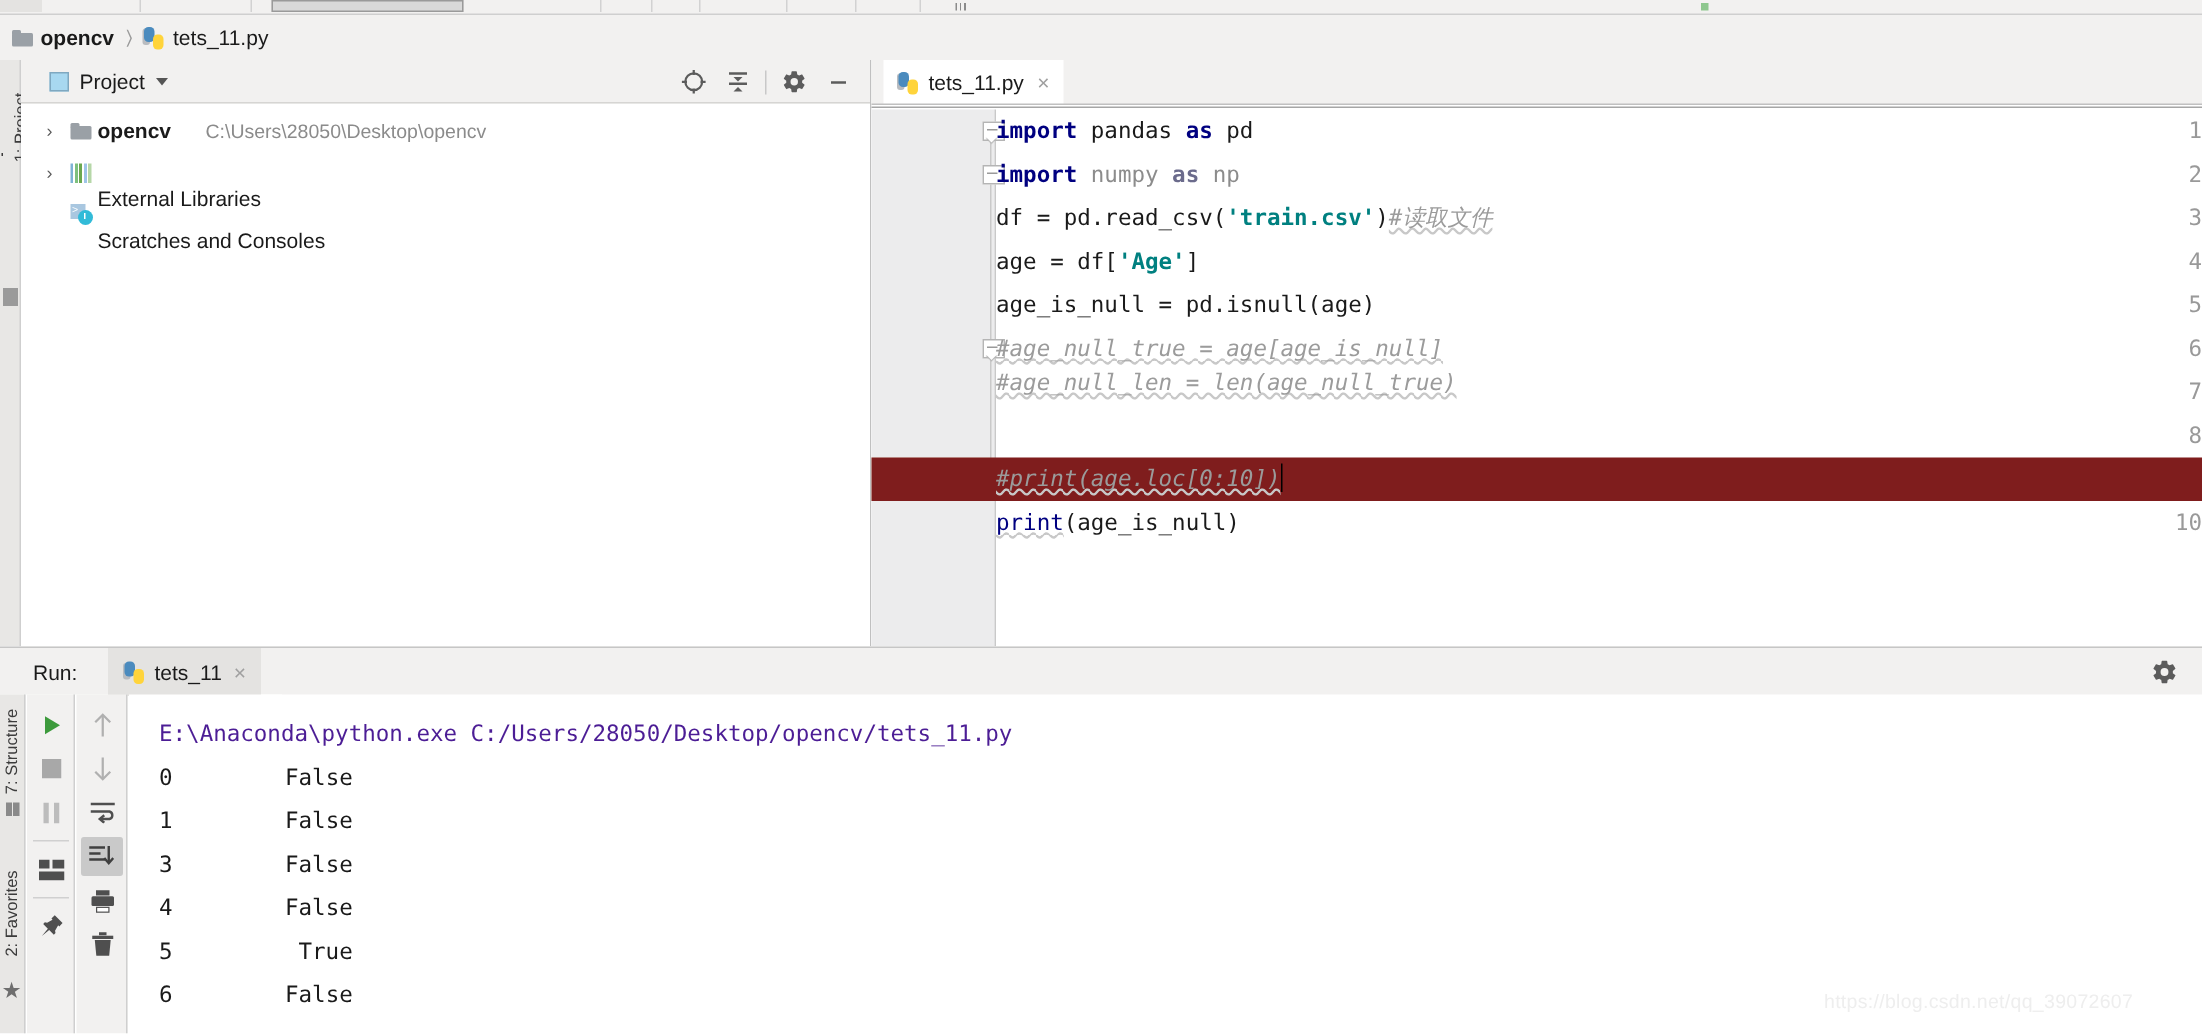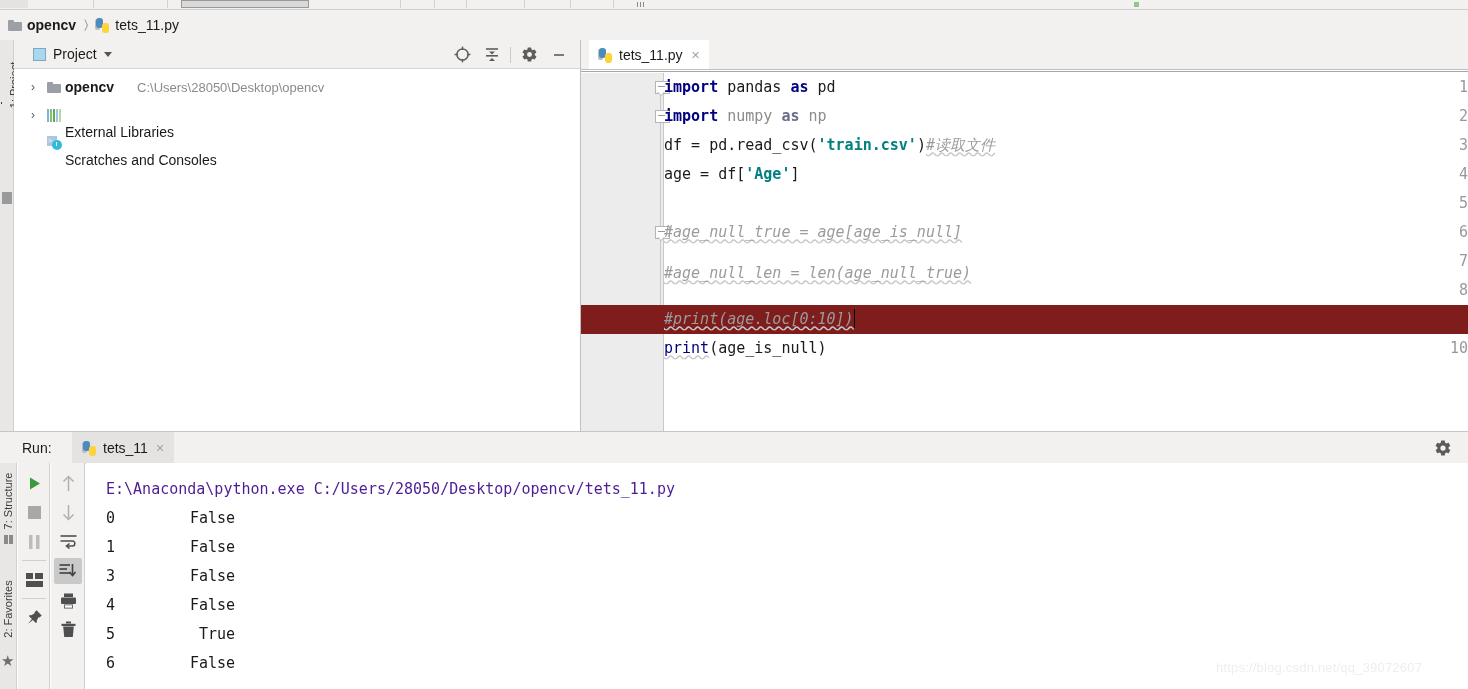--- a/index.html
+++ b/index.html
@@ -335,24 +335,25 @@
       </div>
 
     <div class="crow" style="top:0px"><span class="k">import</span><span class="plain"> </span><span class="plain">pandas</span><span class="plain"> </span><span class="k">as</span><span class="plain"> </span><span class="plain">pd</span></div>
 
     <div class="crow" style="top:29px"><span class="k">import</span><span class="plain"> </span><span class="dim">numpy</span><span class="plain"> </span><span class="k" style="color:#6b6b8c">as</span><span class="plain"> </span><span class="dim">np</span></div>
 
     <div class="crow" style="top:58px"><span class="plain">df = pd.read_csv(</span><span class="str">'train.csv'</span><span class="plain">)</span><span class="cmt squig">#读取文件</span></div>
 
     <div class="crow" style="top:87px"><span class="plain">age = df[</span><span class="str">'Age'</span><span class="plain">]</span></div>
 
+    <div class="crow" style="top:116px"><span class="plain">age_is_null = pd.isnull(age)</span></div>
 
     <div class="crow" style="top:145px"><span class="cmt squig">#age_null_true = age[age_is_null]</span></div>
 
-    <div class="crow" style="top:186px"><span class="cmt squig">#age_null_len = len(age_null_true)</span></div>
+    <div class="crow" style="top:168px"><span class="cmt squig">#age_null_len = len(age_null_true)</span></div>
 
 
     <div class="crow hl" style="top:232px"><span class="cmt squig">#print(age.loc[0:10])</span><span class="caret"></span></div>
 
     <div class="crow" style="top:261px"><span class="k squig" style="color:#000080;font-weight:normal">print</span><span class="plain">(age_is_null)</span></div>
   </div>
 </div>
 
 <div id="run-panel">
   <div id="run-header">

